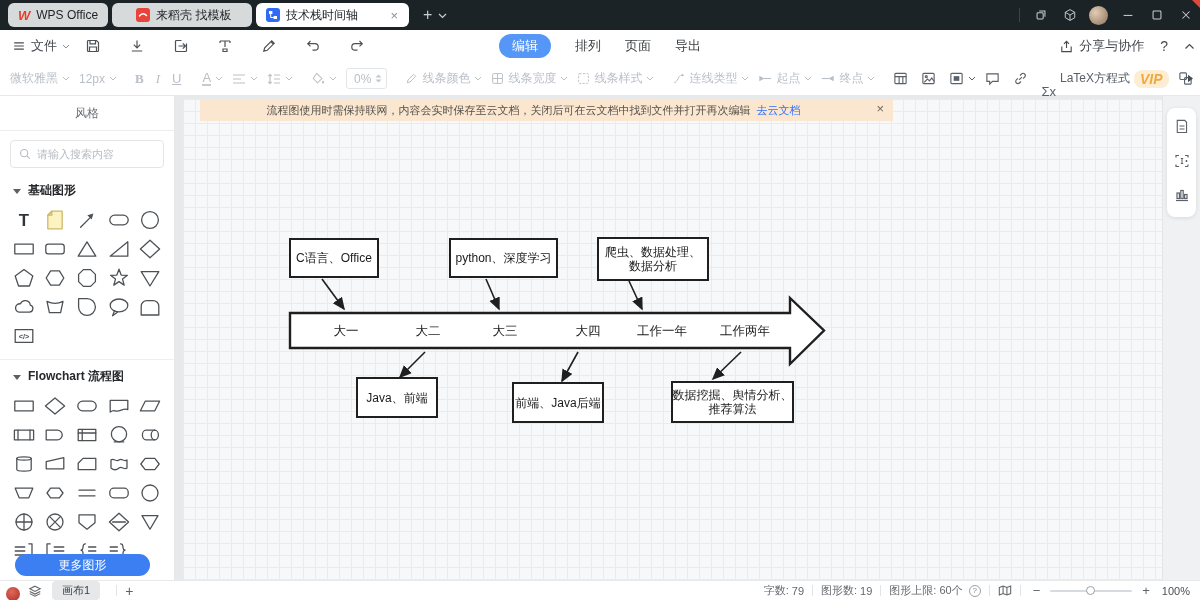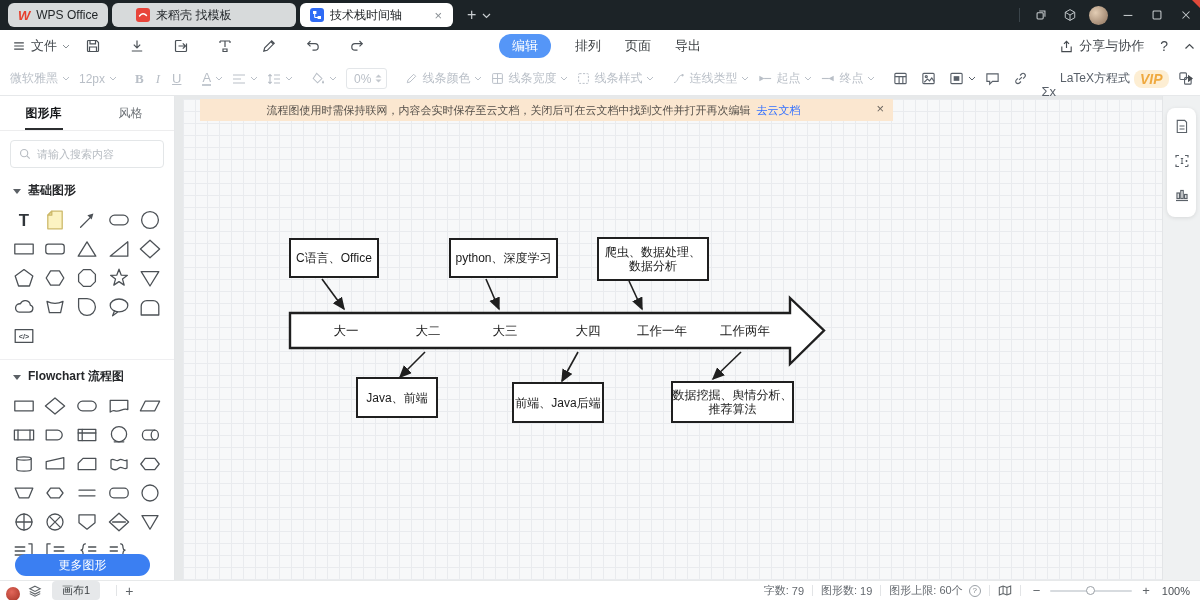--- a/index.html
+++ b/index.html
@@ -2,21 +2,21 @@
 <html><head>
 <meta charset="utf-8">
 <style>
   * { margin:0; padding:0; box-sizing:border-box; }
   html,body { width:1200px; height:600px; overflow:hidden; }
   body { font-family:"Liberation Sans","DejaVu Sans",sans-serif; font-size:12px; color:#3c4043; background:#fff; position:relative; }
 
   
   .titlebar { height:30px; background:#1c2327; display:flex; align-items:center; padding-left:8px; position:relative; }
   .tb-tab { height:24px; border-radius:6px; background:#d7dadb; color:#1f2326; display:flex; align-items:center; gap:6px; padding:0 10px; margin-right:4px; font-size:12px; }
-  .tb-tab.wide { width:184px;padding-left:24px; }
+  .tb-tab.wide { width:140px;padding-left:24px; }
   .tb-tab.active { background:#fff; width:153px; }
   .tb-tab .grow { flex:1; }
   .wps-logo { color:#e6402f; font-weight:bold; font-size:13px; font-style:italic; }
   .tab-close { color:#8a9095; font-size:13px; padding:0 1px; cursor:default; }
   .tb-plus { color:#c9ced1; font-size:16px; margin:0 6px 0 10px; }
   .tb-chev { margin-top:2px; }
   .win-controls { position:absolute; right:0; top:0; height:30px; display:flex; align-items:center; }
   .win-controls .wdiv { width:1px; height:14px; background:#3a444a; margin-right:6px; }
   .wbtn { width:29px; height:30px; display:flex; align-items:center; justify-content:center; }
   .avatar { width:19px; height:19px; border-radius:50%; background:radial-gradient(circle at 35% 35%, #e3cdb4, #8a6f5a); }
@@ -419,23 +419,20 @@
 
   <span class="collapse-arrow"><svg width="7" height="9" viewBox="0 0 7 9">
         <path d="M1 0.8L6 4.5L1 8.2z" fill="currentColor"></path>
       </svg></span>
 </div>
 
 <div class="main">
 
   <div class="sidebar">
     <div class="sb-tabs">
-      <div class="sb-tab active">
-          <span>图形库</span>
-        </div>
       <div class="sb-tab">
           <span>风格</span>
         </div>
     </div>
     <div class="sb-search">
       <svg width="12" height="12" viewBox="0 0 14 14" fill="none" stroke="#b7bcc2" stroke-width="1.3">
           <circle cx="6" cy="6" r="4.2"></circle>
           <path d="M9.2 9.2L12.5 12.5"></path>
         </svg>
       <input placeholder="请输入搜索内容" style="">

